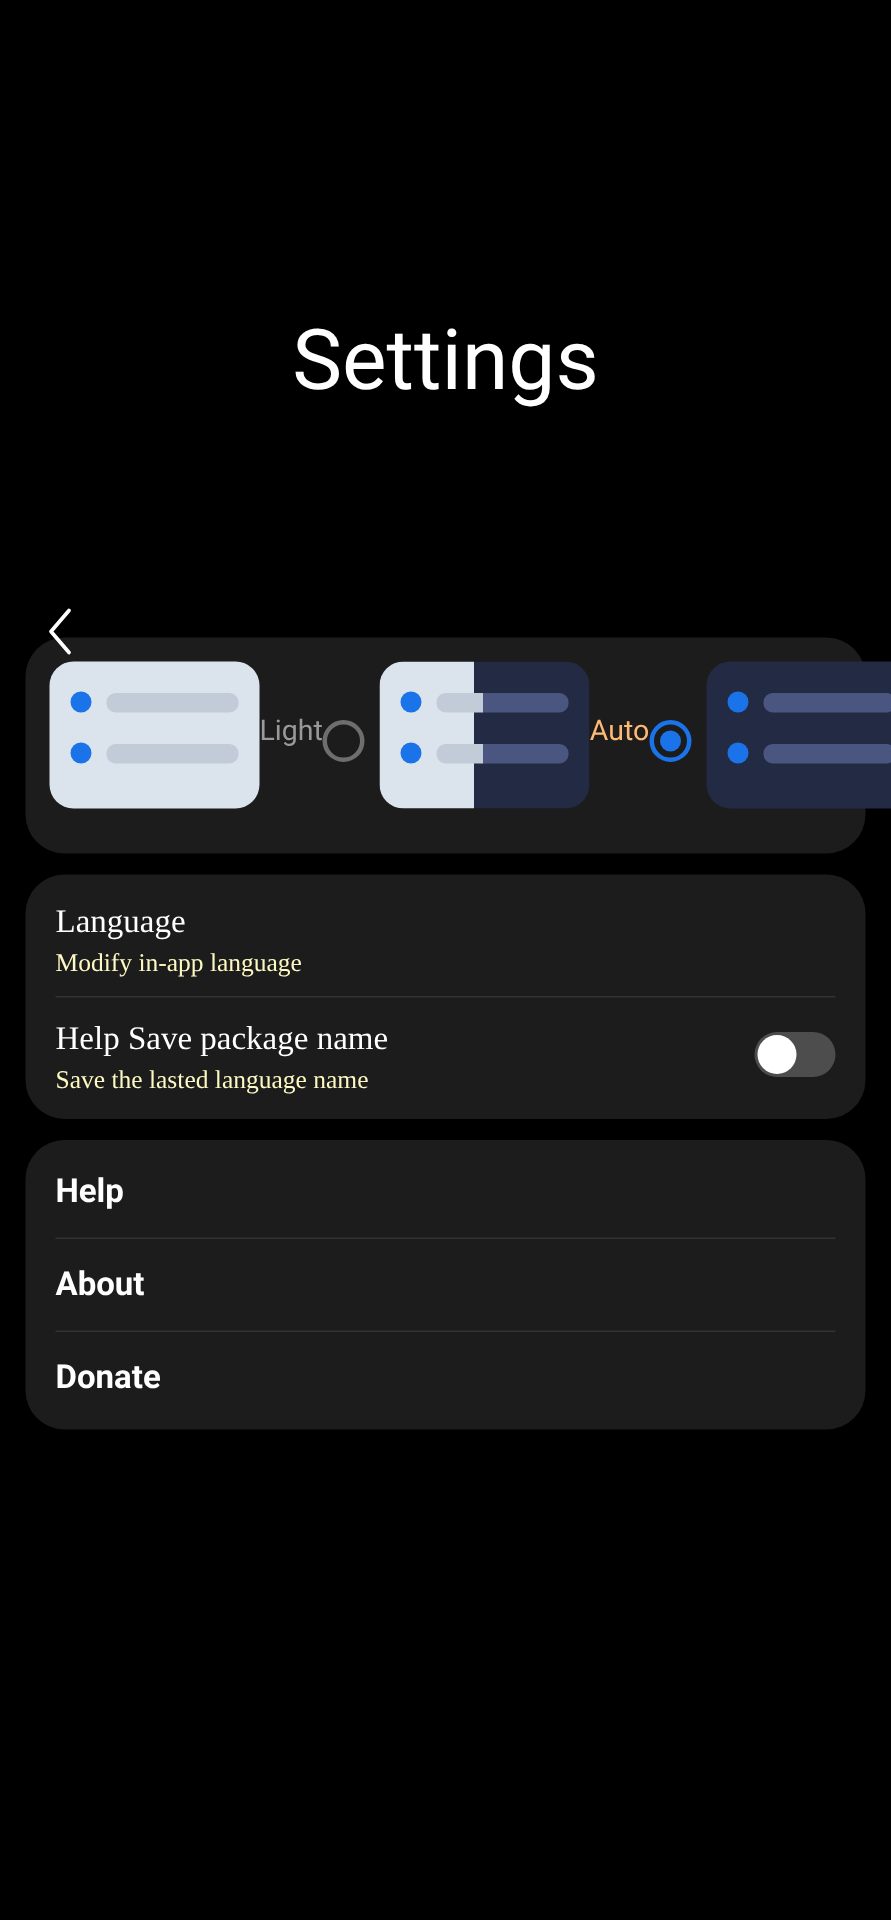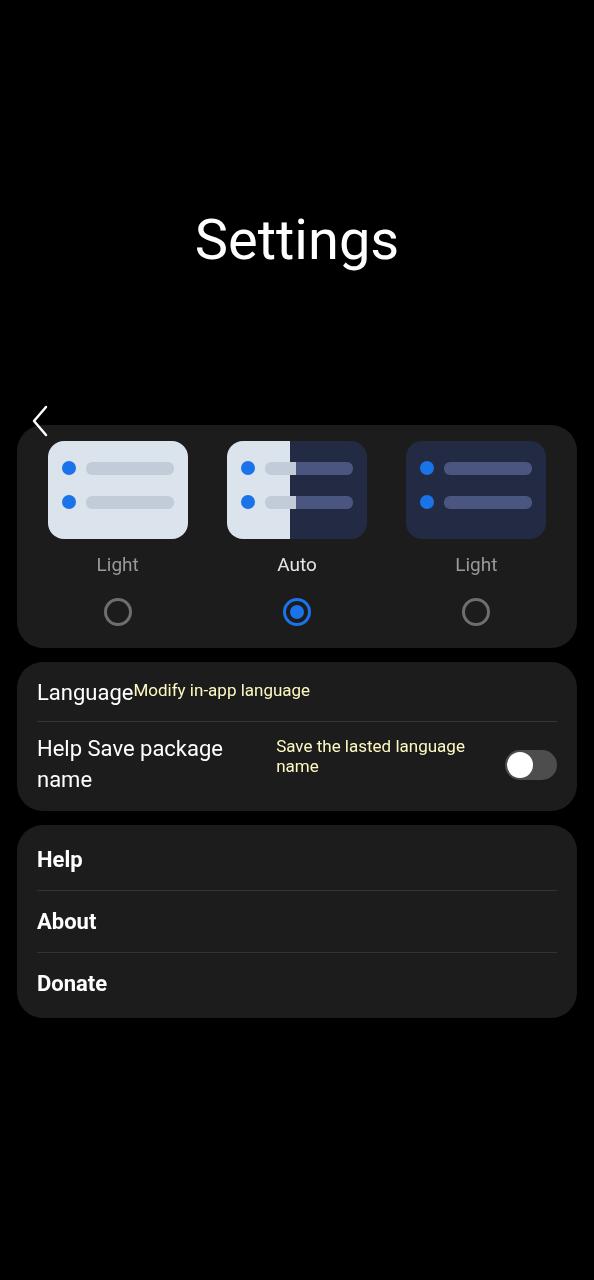--- a/index.html
+++ b/index.html
@@ -39,21 +39,21 @@
       padding: 16px;
     }
     .theme-options {
       display: flex;
       justify-content: space-around;
       gap: 10px;
     }
     .theme-option {
       flex: 1;
       display: flex;
-      flex-direction: column;
+      flex-direction: row;
       align-items: center;
       cursor: pointer;
     }
     .theme-preview {
       width: 140px;
       height: 98px;
       border-radius: 16px;
       overflow: hidden;
       position: relative;
       margin-bottom: 14px;
@@ -108,21 +108,21 @@
     }
     .preview-auto .preview-line {
       background: linear-gradient(90deg, #c2ccd8 0%, #c2ccd8 35%, #4a5680 35%, #4a5680 100%);
     }
     .theme-label {
       font-size: 19px;
       color: #999;
       margin-bottom: 22px;
     }
     .theme-label.selected {
-      color: #e5e5e5;
+      color: #fdba74;
     }
     .radio {
       width: 28px;
       height: 28px;
       border-radius: 50%;
       border: 3px solid #6e6e6e;
       margin-bottom: 6px;
       display: flex;
       align-items: center;
       justify-content: center;
@@ -141,20 +141,22 @@
       cursor: pointer;
       display: flex;
       justify-content: space-between;
       align-items: center;
     }
     .list-item:not(:last-child) {
       border-bottom: 1px solid #333;
     }
     .list-item-text {
       display: flex;
+      flex-direction: column;
+      font-family: Liberation Serif, serif;
     }
     .list-item-title {
       font-size: 22px;
       font-weight: 400;
       color: #fff;
       line-height: 1.4;
     }
     .list-item-subtitle {
       font-size: 17px;
       color: #fef9c3;

